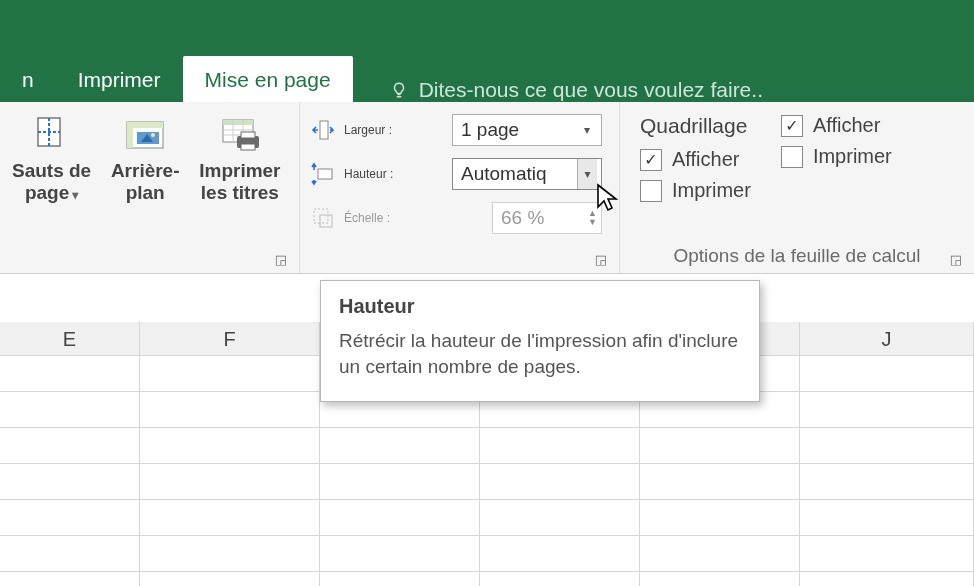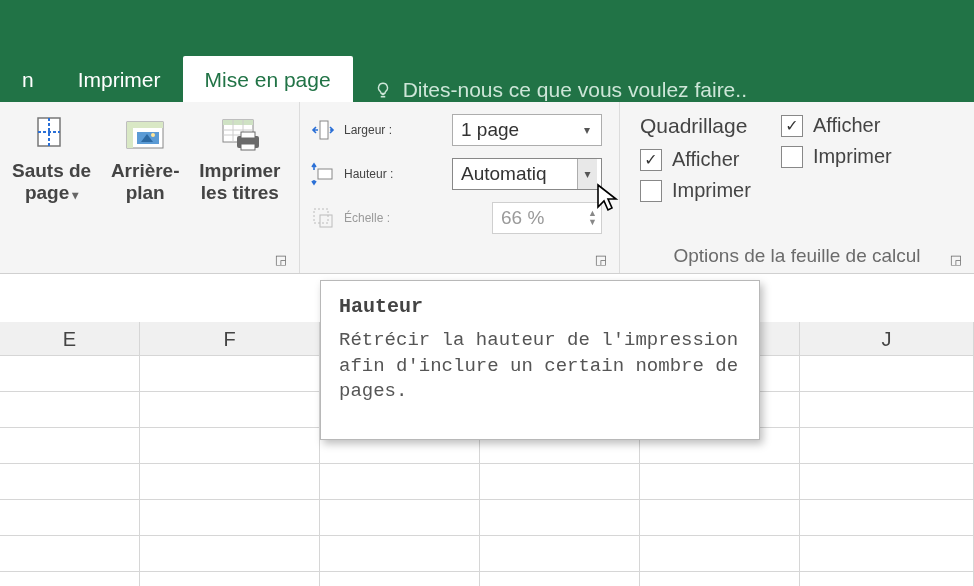--- a/index.html
+++ b/index.html
@@ -34,21 +34,21 @@
     background: #fff;
     color: #217346;
     border-top-left-radius: 2px;
     border-top-right-radius: 2px;
   }
   .tell-me {
     display: flex;
     align-items: center;
     color: #cde6d8;
     font-size: 21px;
-    padding-left: 20px;
+    padding-left: 36px;
     gap: 10px;
   }
   .bulb {
     width: 20px; height: 20px;
     display: inline-flex; align-items: center; justify-content: center;
   }
   .ribbon {
     background: #f5f5f5;
     border-bottom: 1px solid #d0d0d0;
     display: flex;
@@ -209,23 +209,22 @@
     border-bottom: 1px solid #d6d6d6;
   }
   .tooltip {
     position: absolute;
     left: 320px;
     top: 280px;
     width: 440px;
     background: #fff;
     border: 1px solid #b8b8b8;
     box-shadow: 3px 4px 8px rgba(0,0,0,0.25);
-    padding: 14px 18px 34px 18px;
+    padding: 14px 18px 22px 18px;
     z-index: 50;
-    font-family: Liberation Mono, monospace;
   }
   .tooltip-title {
     font-weight: 600;
     font-size: 20px;
     color: #444;
     margin-bottom: 10px;
   }
   .tooltip-body {
     font-size: 19px;
     color: #555;

